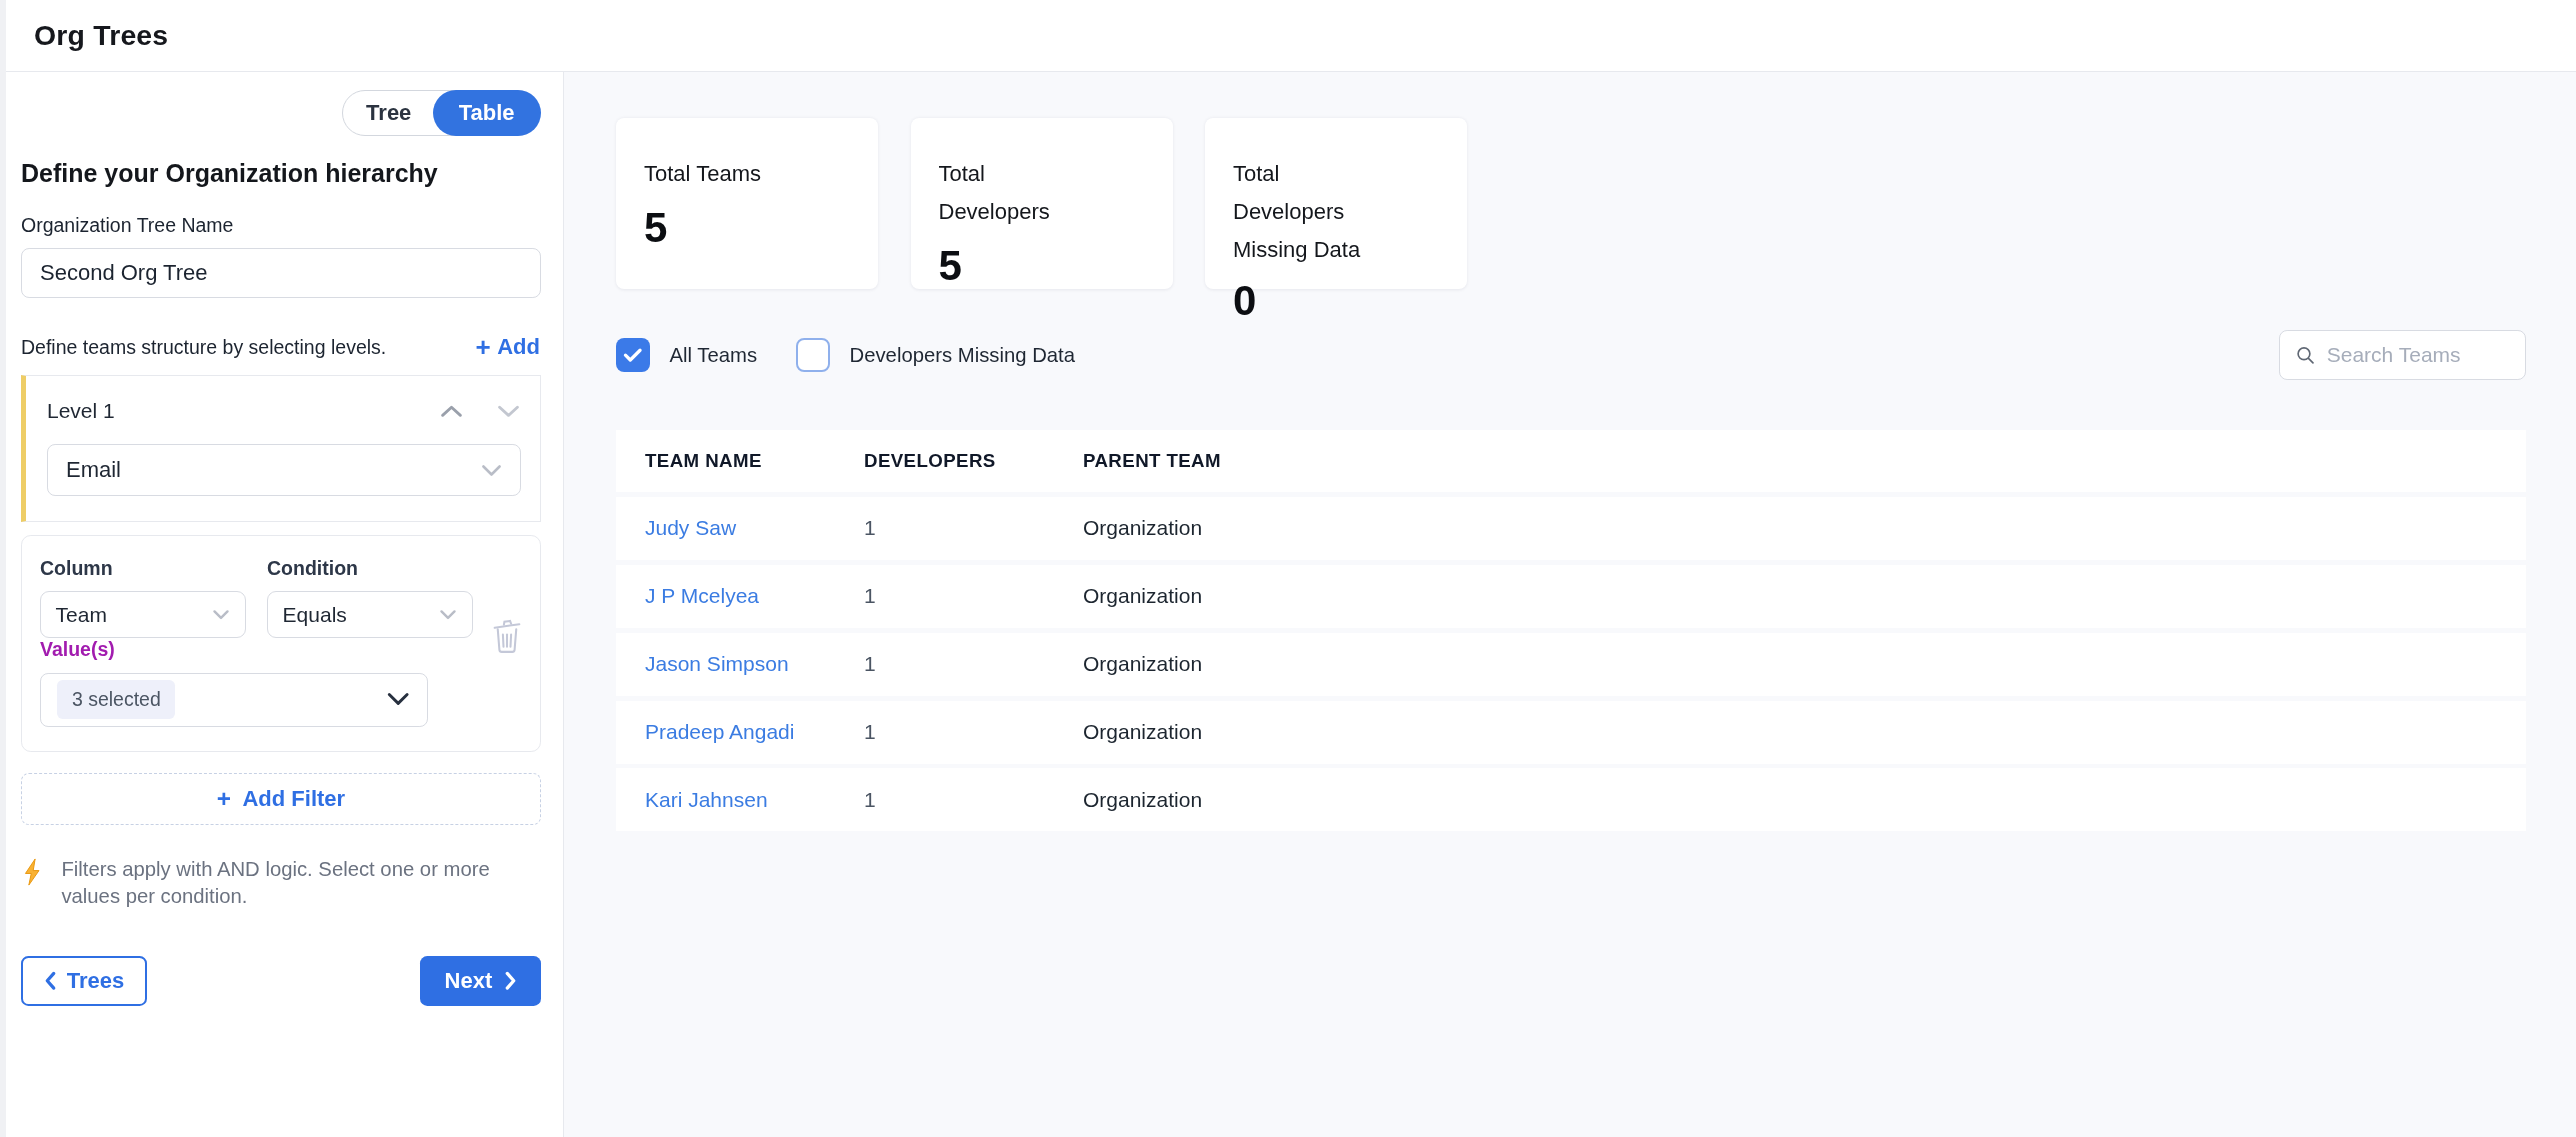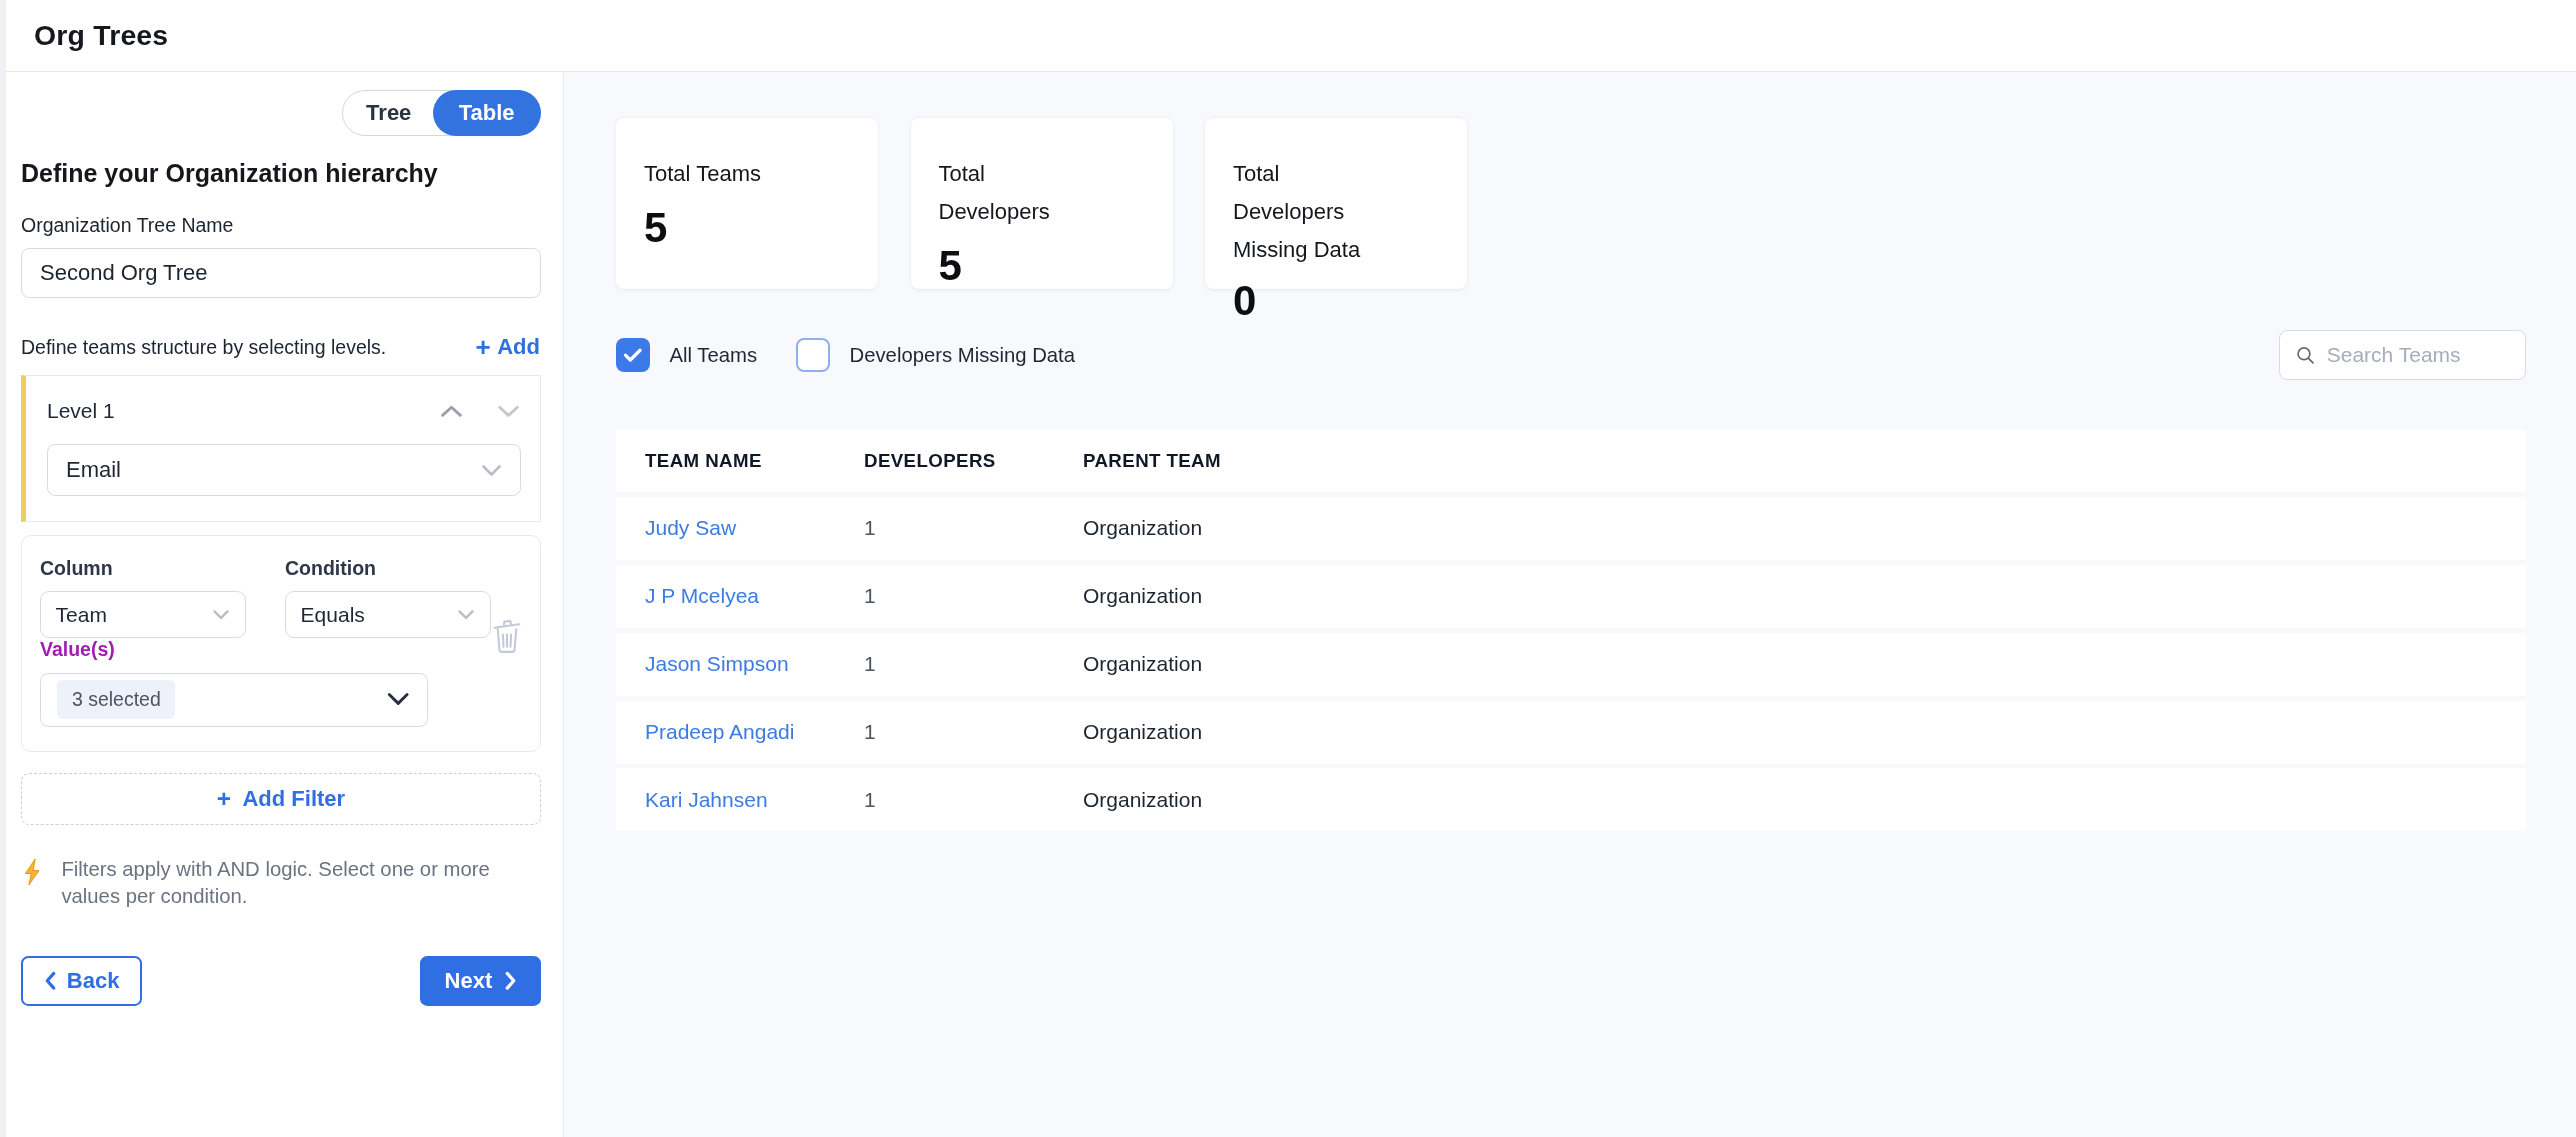--- a/index.html
+++ b/index.html
@@ -38,21 +38,21 @@
   .chev-btn { width:24.4px; height:24.4px; display:flex; align-items:center; justify-content:center; cursor:pointer; }
 
   .select { margin-top:21px; height:52px; border:1.6px solid #d8dbe2; border-radius:8.1px; background:#fff; display:flex; align-items:center; justify-content:space-between; padding:0 18px; cursor:pointer; }
   .select .sel-text { font-size:22px; color:#1f2733; }
 
   .filters-head { display:flex; justify-content:space-between; align-items:baseline; margin-top:59px; }
   .filters-title { font-size:23.6px; font-weight:700; color:#14171c; }
   .filters-count { font-size:20.3px; color:#6b7280; }
 
   .filter-card { position:relative; margin-top:13px; width:520px; border:0.8px solid #e7e9ee; border-radius:9.8px; background:#fff; padding:21px 18px 24.4px 18px; }
-  .fc-grid { display:flex; gap:39px; }
+  .fc-grid { display:flex; gap:21px; }
   .fc-col { width:206px; }
   .fc-label { font-size:19.5px; font-weight:700; color:#2d3748; }
   .fc-select { margin-top:11.4px; height:47px; border:1.6px solid #d8dbe2; border-radius:9px; display:flex; align-items:center; justify-content:space-between; padding:0 14.6px; cursor:pointer; background:#fff; }
   .fc-select .sel-text { font-size:21px; color:#1f2733; }
   .trash-btn { position:absolute; right:14.6px; top:81px; width:36px; height:39px; cursor:pointer; }
   .values-label { font-size:19.5px; font-weight:700; color:#a21caf; }
   .values-select { margin-top:11.4px; width:388px; height:54px; border:1.6px solid #d8dbe2; border-radius:8.1px; display:flex; align-items:center; justify-content:space-between; padding:0 16.3px; cursor:pointer; background:#fff; }
   .chip { background:#eef0fa; border-radius:5.7px; padding:8.1px 14.6px; font-size:19.5px; color:#4b5563; }
 
   .add-filter { margin-top:21px; width:520px; height:52px; border:1.6px dashed #c7d1e4; border-radius:8.1px; display:flex; align-items:center; justify-content:center; gap:11.4px; color:#2f6fe3; font-size:22px; font-weight:700; background:#fff; cursor:pointer; }
@@ -202,21 +202,21 @@
         <path d="M14 1 L4 16 h6 l-2.5 12 L18 13 h-6 z" fill="#f9b234" stroke="#e8960c" stroke-width="1"></path>
       </svg>
       <div class="note-text">Filters apply with AND logic. Select one or more values per condition.</div>
     </div>
 
     <div class="sb-footer">
       <button class="back-btn">
         <svg width="13" height="19.5" viewBox="0 0 16 24">
             <polyline points="12,3 4,12 12,21" fill="none" stroke="#2f6fe3" stroke-width="4" stroke-linecap="round" stroke-linejoin="round"></polyline>
           </svg>
-        <span>Back</span>
+        <span>Trees</span>
       </button>
       <button class="next-btn">
         <span>Next</span>
         <svg width="13" height="19.5" viewBox="0 0 16 24">
             <polyline points="4,3 12,12 4,21" fill="none" stroke="#ffffff" stroke-width="4" stroke-linecap="round" stroke-linejoin="round"></polyline>
           </svg>
       </button>
     </div>
   </aside>
 

